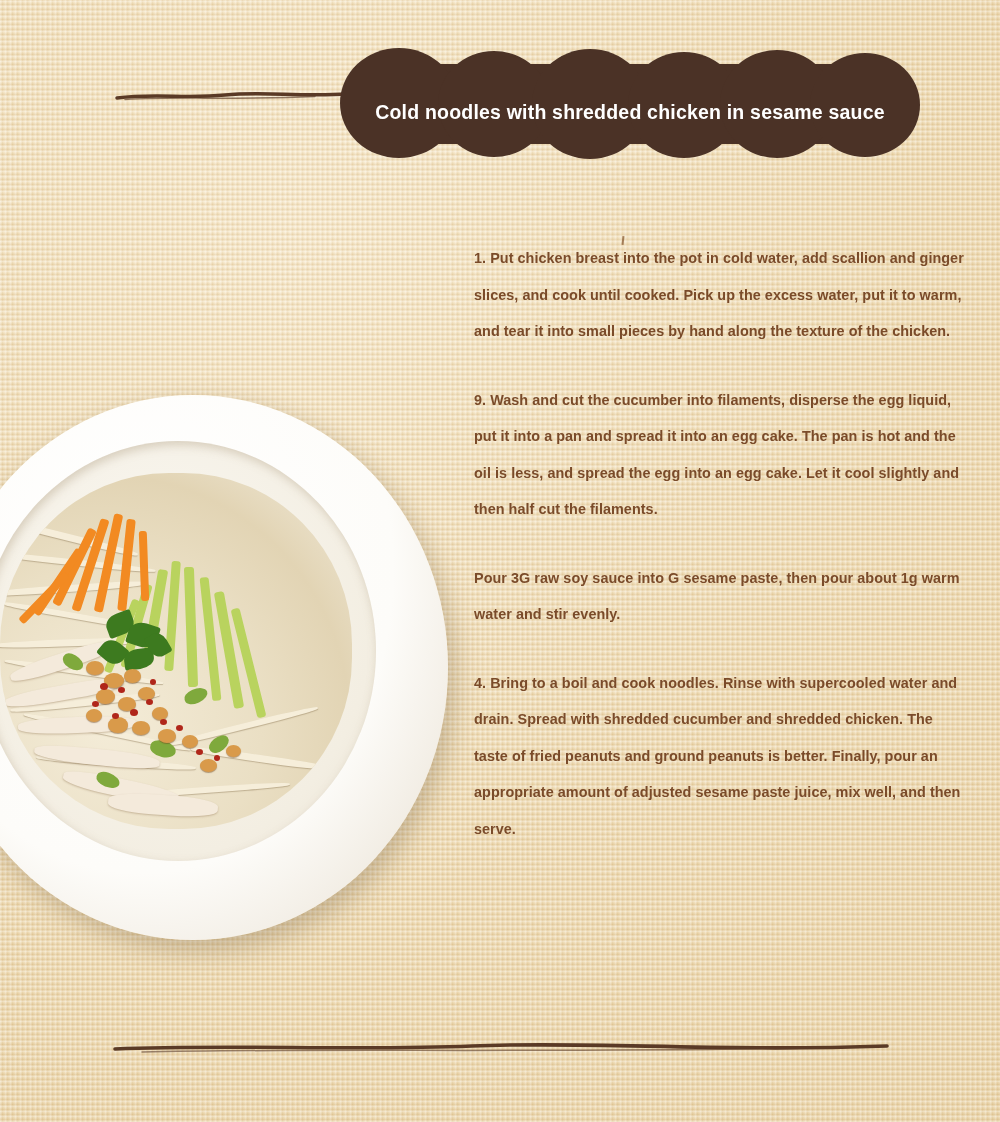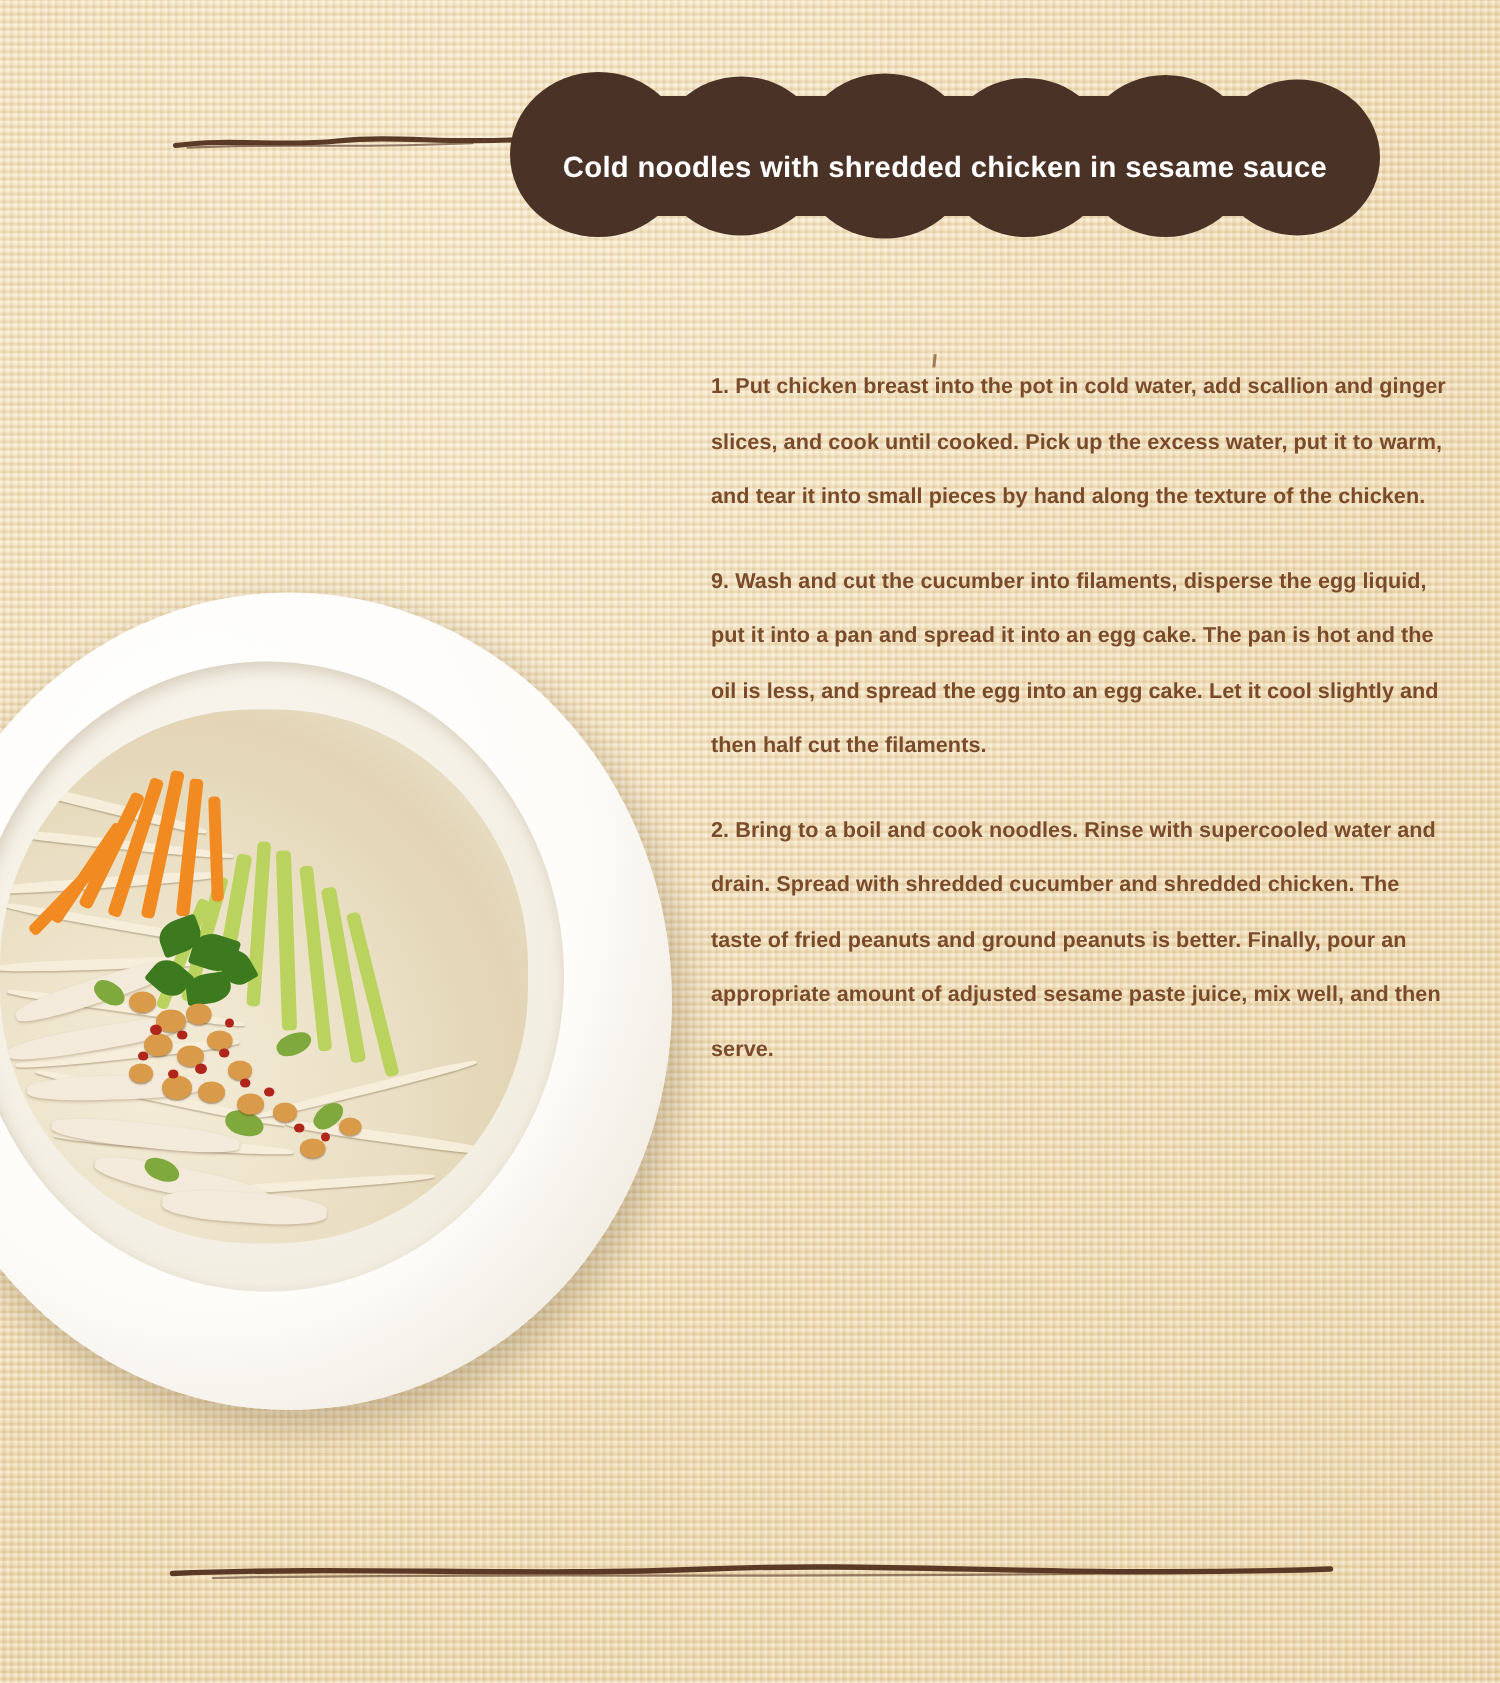--- a/index.html
+++ b/index.html
@@ -186,21 +186,21 @@
     left: 474px;
     top: 240px;
     width: 492px;
     color: #7a4b2a;
     font-size: 14.4px;
     font-weight: bold;
     line-height: 36.5px;
     letter-spacing: 0.05px;
   }
   .recipe-text p {
-    margin: 0 0 20px 0;
+    margin: 0 0 32px 0;
   }
   .recipe-text p:last-child {
     margin-bottom: 0;
   }
   .tick {
     position: absolute;
     left: 622px;
     top: 236px;
     width: 2px;
     height: 9px;
@@ -312,21 +312,22 @@
       <div class="chili" style="left:176px; top:252px; width:7px;  height:6px;"></div>
       <div class="chili" style="left:196px; top:276px; width:7px;  height:6px;"></div>
       <div class="chili" style="left:214px; top:282px; width:6px;  height:6px;"></div>
       <div class="chili" style="left:150px; top:206px; width:6px;  height:6px;"></div>
     </div>
   </div>
 
   <div class="recipe-text">
     <p>1. Put chicken breast into the pot in cold water, add scallion and ginger slices, and cook until cooked. Pick up the excess water, put it to warm, and tear it into small pieces by hand along the texture of the chicken.</p>
     <p>9. Wash and cut the cucumber into filaments, disperse the egg liquid, put it into a pan and spread it into an egg cake. The pan is hot and the oil is less, and spread the egg into an egg cake. Let it cool slightly and then half cut the filaments.</p>
-    <p>2. Bring to a boil and cook noodles. Rinse with supercooled water and drain. Spread with shredded cucumber and shredded chicken. The taste of fried peanuts and ground peanuts is better. Finally, pour an appropriate amount of adjusted sesame paste juice, mix well, and then serve.</p>
+    <p>Pour 3G raw soy sauce into G sesame paste, then pour about 1g warm water and stir evenly.</p>
+    <p>4. Bring to a boil and cook noodles. Rinse with supercooled water and drain. Spread with shredded cucumber and shredded chicken. The taste of fried peanuts and ground peanuts is better. Finally, pour an appropriate amount of adjusted sesame paste juice, mix well, and then serve.</p>
   </div>
 
   <div class="brush-line-bottom">
     <svg width="778" height="16" viewBox="0 0 778 16" xmlns="http://www.w3.org/2000/svg">
       <path d="M3,9 C120,4 240,11 360,6 C480,1 600,12 775,6" stroke="#5a3a26" stroke-width="3.6" fill="none" stroke-linecap="round"></path>
       <path d="M30,12 C200,8 420,13 700,8" stroke="#5a3a26" stroke-width="1.5" fill="none" stroke-linecap="round" opacity="0.6"></path>
     </svg>
   </div>
 
 </div>

